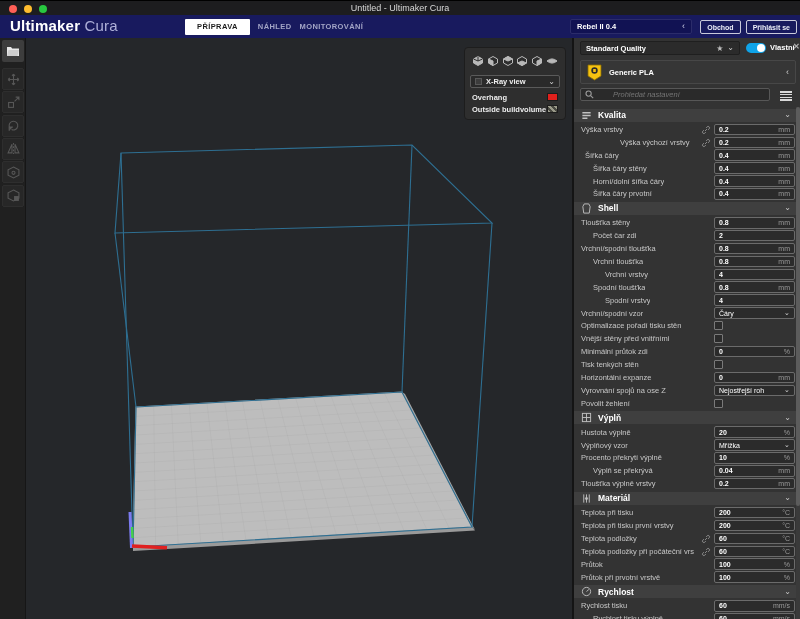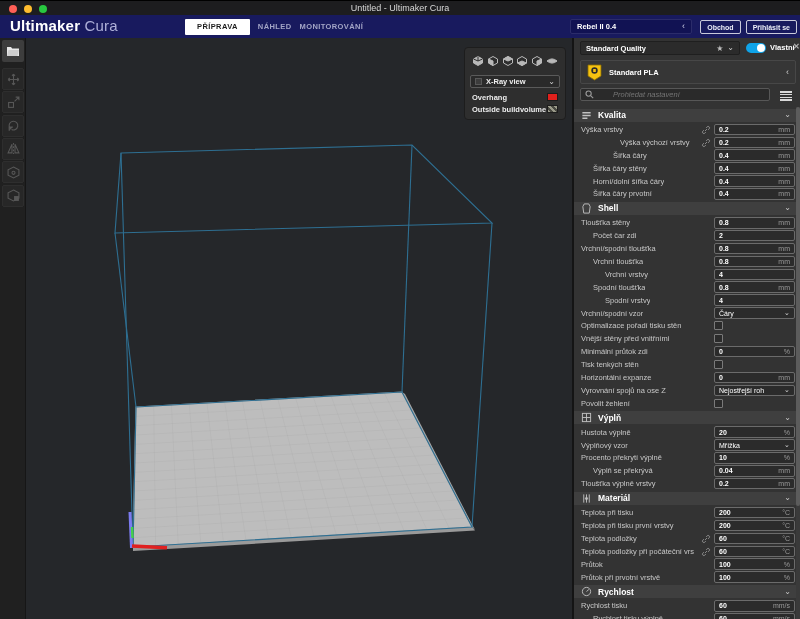--- a/index.html
+++ b/index.html
@@ -313,21 +313,21 @@
     <span class="close-x">✕</span>
 
     <div class="material-box">
       <span class="icn">
         <svg width="15" height="17" viewBox="0 0 15 17">
             <path d="M1 1h13v11l-6.5 4L1 12z" fill="#f5c211" stroke="#8a6d00" stroke-width="0.8"></path>
             <circle cx="7.5" cy="6.5" r="3.2" fill="#2b2b2b"></circle>
             <path d="M6.2 5h2.6v3H6.2z" fill="#f5c211"></path>
           </svg>
       </span>
-      <span class="mname">Standard PLA</span>
+      <span class="mname">Generic PLA</span>
       <span class="chev">‹</span>
     </div>
 
     <div class="search-box">
       <span class="icn">
         <svg width="9" height="9" viewBox="0 0 9 9" fill="none" stroke="#9a9a9a" stroke-width="1.1">
             <circle cx="3.6" cy="3.6" r="2.6"></circle>
             <line x1="5.6" y1="5.6" x2="8.2" y2="8.2"></line>
           </svg>
       </span>
@@ -370,21 +370,21 @@
               <path d="M4.8 7.2 7.2 4.8"></path>
               <path d="M3.4 6.2 2.2 7.4a1.7 1.7 0 0 0 2.4 2.4l1.2-1.2M8.6 5.8l1.2-1.2a1.7 1.7 0 0 0-2.4-2.4L6.2 3.4"></path>
             </svg>
           </span>
           <div class="field">
             <span class="val">0.2</span>
             <span class="unit">mm</span>
           </div>
         </div>
         <div class="srow">
-          <span class="rl" style="padding-left: 11px; margin-left: 28px;">Šířka čáry</span>
+          <span class="rl" style="padding-left: 11px;">Šířka čáry</span>
           <div class="field">
             <span class="val">0.4</span>
             <span class="unit">mm</span>
           </div>
         </div>
         <div class="srow">
           <span class="rl" style="padding-left: 19px;">Šířka čáry stěny</span>
           <div class="field">
             <span class="val">0.4</span>
             <span class="unit">mm</span>

